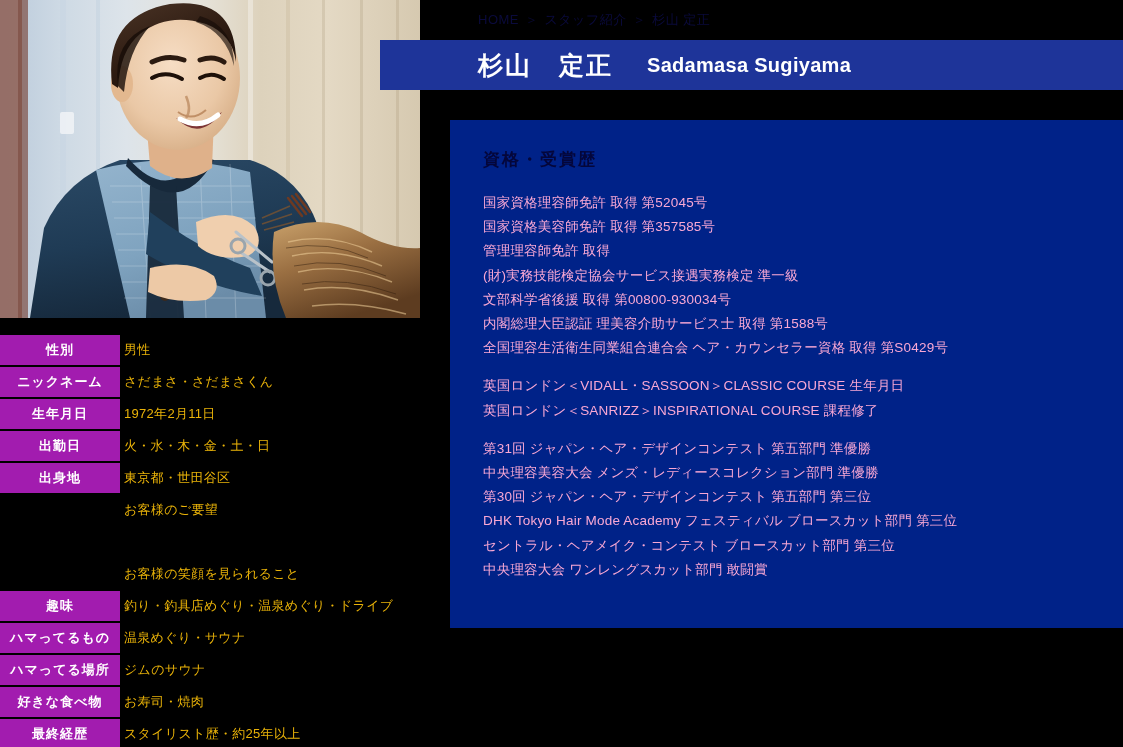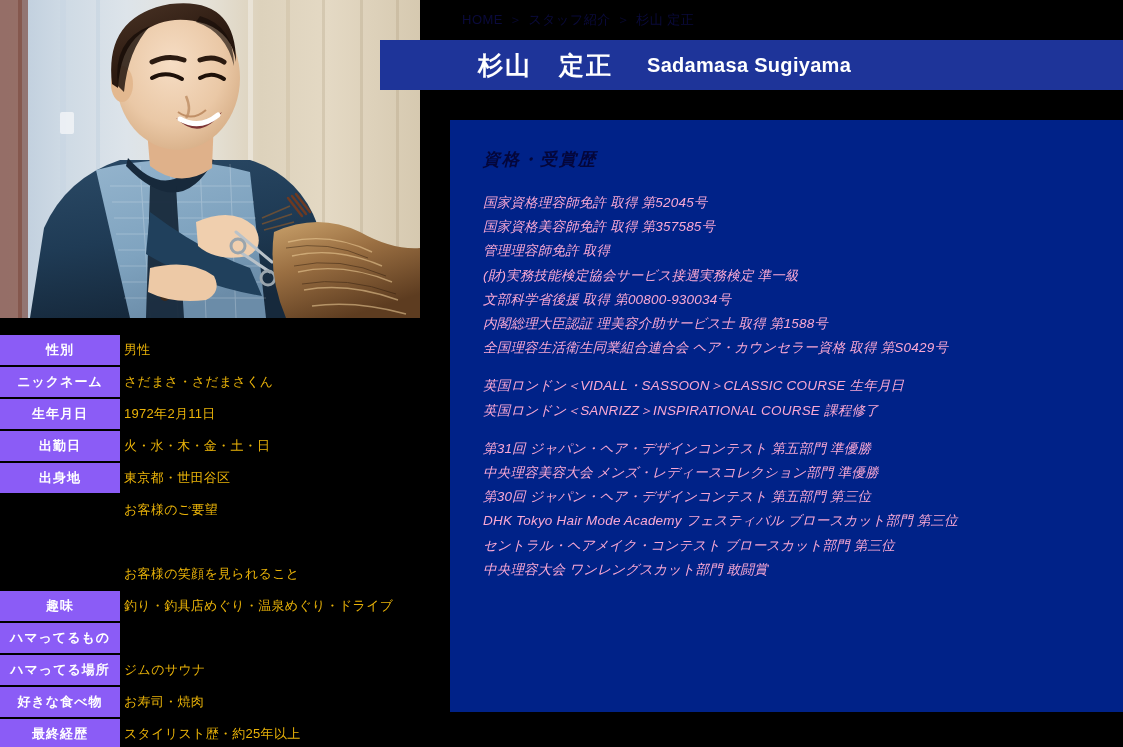--- a/index.html
+++ b/index.html
@@ -21,21 +21,21 @@
   
   #page {
     position: absolute;
     inset: 0;
     background: #000000;
   }
 
   
   .breadcrumb {
     position: absolute;
-    left: 462px;
+    left: 478px;
     top: 9px;
     height: 22px;
     display: flex;
     align-items: flex-start;
     gap: 6px;
     font-size: 13px;
     line-height: 22px;
     letter-spacing: 0.5px;
     color: #0a0a3c;
     white-space: nowrap;
@@ -82,25 +82,24 @@
     color: #ffffff;
     white-space: nowrap;
   }
 
   
   .quals {
     position: absolute;
     left: 450px;
     top: 120px;
     width: 673px;
-    height: 592px;
+    height: 508px;
     background: #002288;
     box-sizing: border-box;
     padding: 28px 0 0 33px;
-    font-style: italic;
   }
   .quals-title {
     font-size: 17px;
     font-weight: 700;
     letter-spacing: 2px;
     color: #04063a;
     margin: 0 0 20px 0;
   }
   .quals-list { margin: 0; padding: 0; list-style: none; }
   .quals-list li {
@@ -126,21 +125,21 @@
   .prow {
     position: relative;
     height: 30px;
     margin-bottom: 2px;
     display: flex;
     align-items: stretch;
   }
   .plabel {
     width: 120px;
     min-width: 120px;
-    background: #8b5cf6;
+    background: #a21caf;
     color: #ffffff;
     font-size: 13px;
     font-weight: 700;
     letter-spacing: 1px;
     display: flex;
     align-items: center;
     justify-content: center;
     box-sizing: border-box;
   }
   .plabel.blank { background: transparent; }
@@ -365,20 +364,21 @@
       <div class="prow">
         <div class="plabel blank"></div>
         <div class="pvalue">お客様の笑顔を見られること</div>
       </div>
       <div class="prow">
         <div class="plabel">趣味</div>
         <div class="pvalue">釣り・釣具店めぐり・温泉めぐり・ドライブ</div>
       </div>
       <div class="prow">
         <div class="plabel">ハマってるもの</div>
+        <div class="pvalue">温泉めぐり・サウナ</div>
       </div>
       <div class="prow">
         <div class="plabel">ハマってる場所</div>
         <div class="pvalue">ジムのサウナ</div>
       </div>
       <div class="prow">
         <div class="plabel">好きな食べ物</div>
         <div class="pvalue">お寿司・焼肉</div>
       </div>
       <div class="prow">

